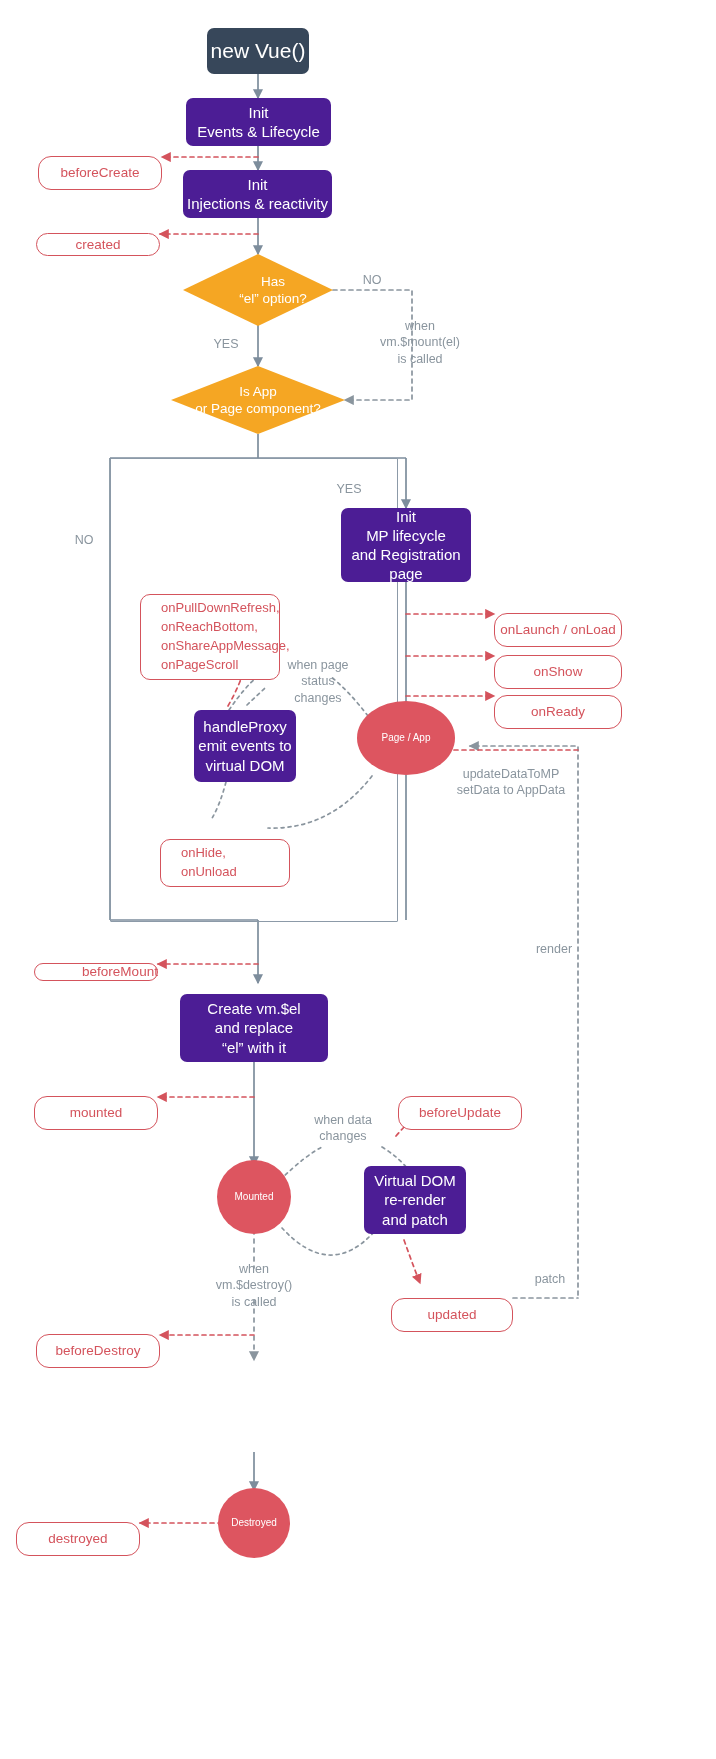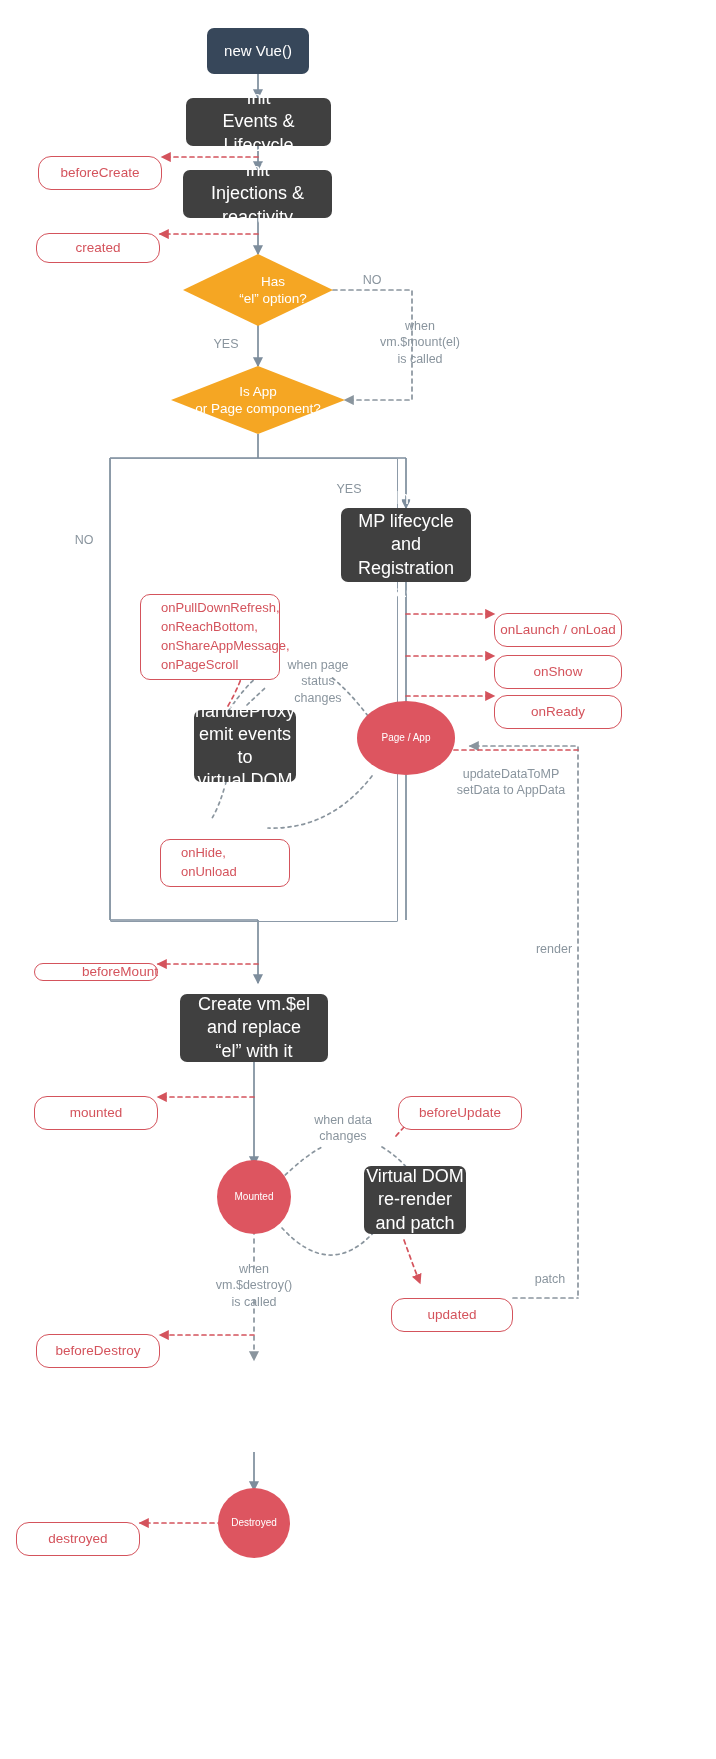--- a/index.html
+++ b/index.html
@@ -28,28 +28,28 @@
     justify-content:center;
     text-align:center;
     line-height:1.28;
     white-space:pre-line;
   }
   
   .n-dark{
     background:#37475a;
     color:#ffffff;
     border-radius:7px;
-    font-size:15px;
+    font-size:21px;
   }
   
   .n-green{
-    background:#404040;
+    background:#4c1d95;
     color:#ffffff;
     border-radius:7px;
-    font-size:18px;
+    font-size:15px;
   }
   
   .n-diamond{
     color:#ffffff;
     font-size:13.5px;
     background:transparent;
     z-index:3;
   }
   
   .n-pill{
@@ -202,21 +202,21 @@
   <div class="node n-dark" style="left:207px;top:28px;width:102px;height:46px;">new Vue()</div>
 
   <div class="node n-green" style="left:186px;top:98px;width:145px;height:48px;">Init
 Events &amp; Lifecycle</div>
 
   <div class="node n-pill" style="left:38px;top:140px;width:124px;height:34px;">beforeCreate</div>
 
   <div class="node n-green" style="left:183px;top:170px;width:149px;height:48px;">Init
 Injections &amp; reactivity</div>
 
-  <div class="node n-pill" style="left:36px;top:217px;width:124px;height:30px;">created</div>
+  <div class="node n-pill" style="left:36px;top:217px;width:124px;height:23px;">created</div>
 
   <div class="node n-diamond" style="left:208px;top:268px;width:130px;height:44px;">Has
 “el” option?</div>
 
   <div class="node n-diamond" style="left:178px;top:378px;width:160px;height:44px;">Is App
 or Page component?</div>
 
   <div class="node n-green" style="left:341px;top:508px;width:130px;height:74px;">Init
 MP lifecycle
 and Registration page</div>

